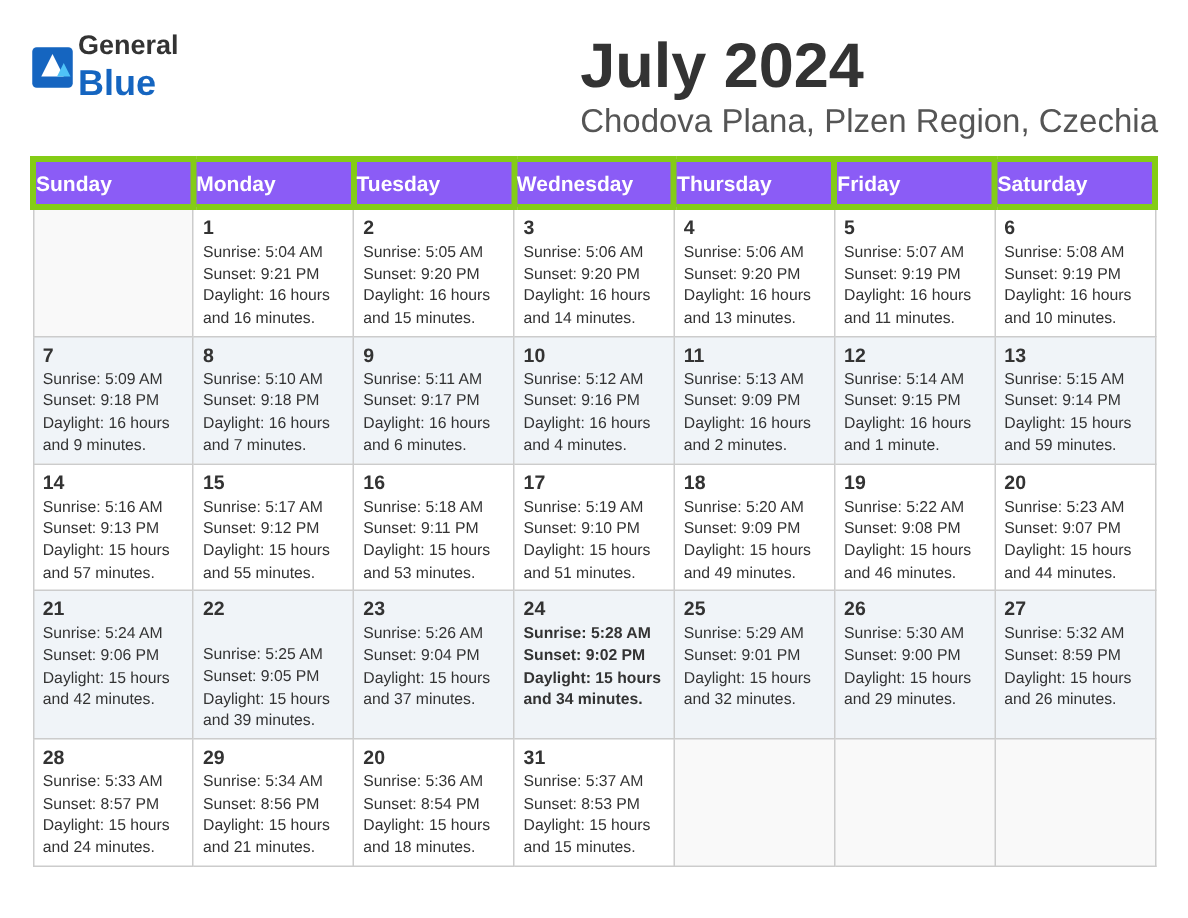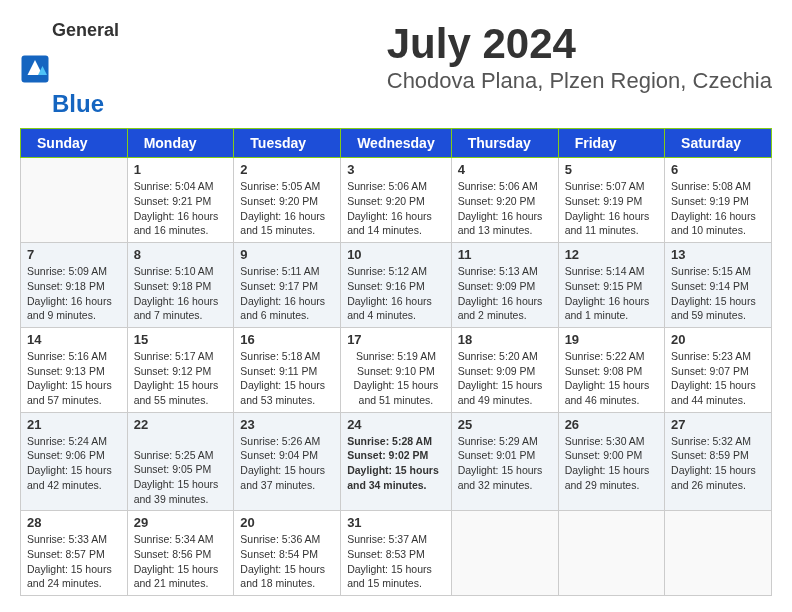--- a/index.html
+++ b/index.html
@@ -17,21 +17,20 @@
       margin-bottom: 10px;
     }
     .logo {
       display: flex;
       align-items: center;
     }
     .logo-text {
       display: flex;
       flex-direction: column;
       line-height: 1.2;
-      gap: 48px;
     }
     .logo-general {
       font-size: 18px;
       font-weight: bold;
       color: #333;
     }
     .logo-blue {
       font-size: 24px;
       font-weight: bold;
       color: #1565c0;
@@ -52,26 +51,26 @@
     .location {
       font-size: 22px;
       color: #555;
     }
     .calendar {
       width: 100%;
       border-collapse: collapse;
       border: 1px solid #ccc;
     }
     .calendar th {
-      background-color: #1d4ed8;
+      background-color: #8b5cf6;
       color: #fff;
       text-align: left;
-      padding: 6px 16px;
+      padding: 6px 0;
       font-size: 14px;
-      border: 1px solid #84cc16;
+      border: 4px solid #84cc16;
     }
     .calendar td {
       vertical-align: top;
       padding: 4px 6px;
       border: 1px solid #ccc;
       width: 14.28%;
       min-height: 80px;
       font-size: 11px;
       color: #333;
       background: #fff;
@@ -240,21 +239,21 @@
         </td>
         <td>
           <div class="day-number">16</div>
           <div class="day-info" style="white-space: pre-line;">Sunrise: 5:18 AM
 Sunset: 9:11 PM
 Daylight: 15 hours
 and 53 minutes.</div>
         </td>
         <td>
           <div class="day-number">17</div>
-          <div class="day-info" style="white-space: pre-line; text-align: center;">Sunrise: 5:19 AM
+          <div class="day-info" style="white-space: pre-line;">Sunrise: 5:19 AM
 Sunset: 9:10 PM
 Daylight: 15 hours
 and 51 minutes.</div>
         </td>
         <td>
           <div class="day-number">18</div>
           <div class="day-info" style="white-space: pre-line;">Sunrise: 5:20 AM
 Sunset: 9:09 PM
 Daylight: 15 hours
 and 49 minutes.</div>

